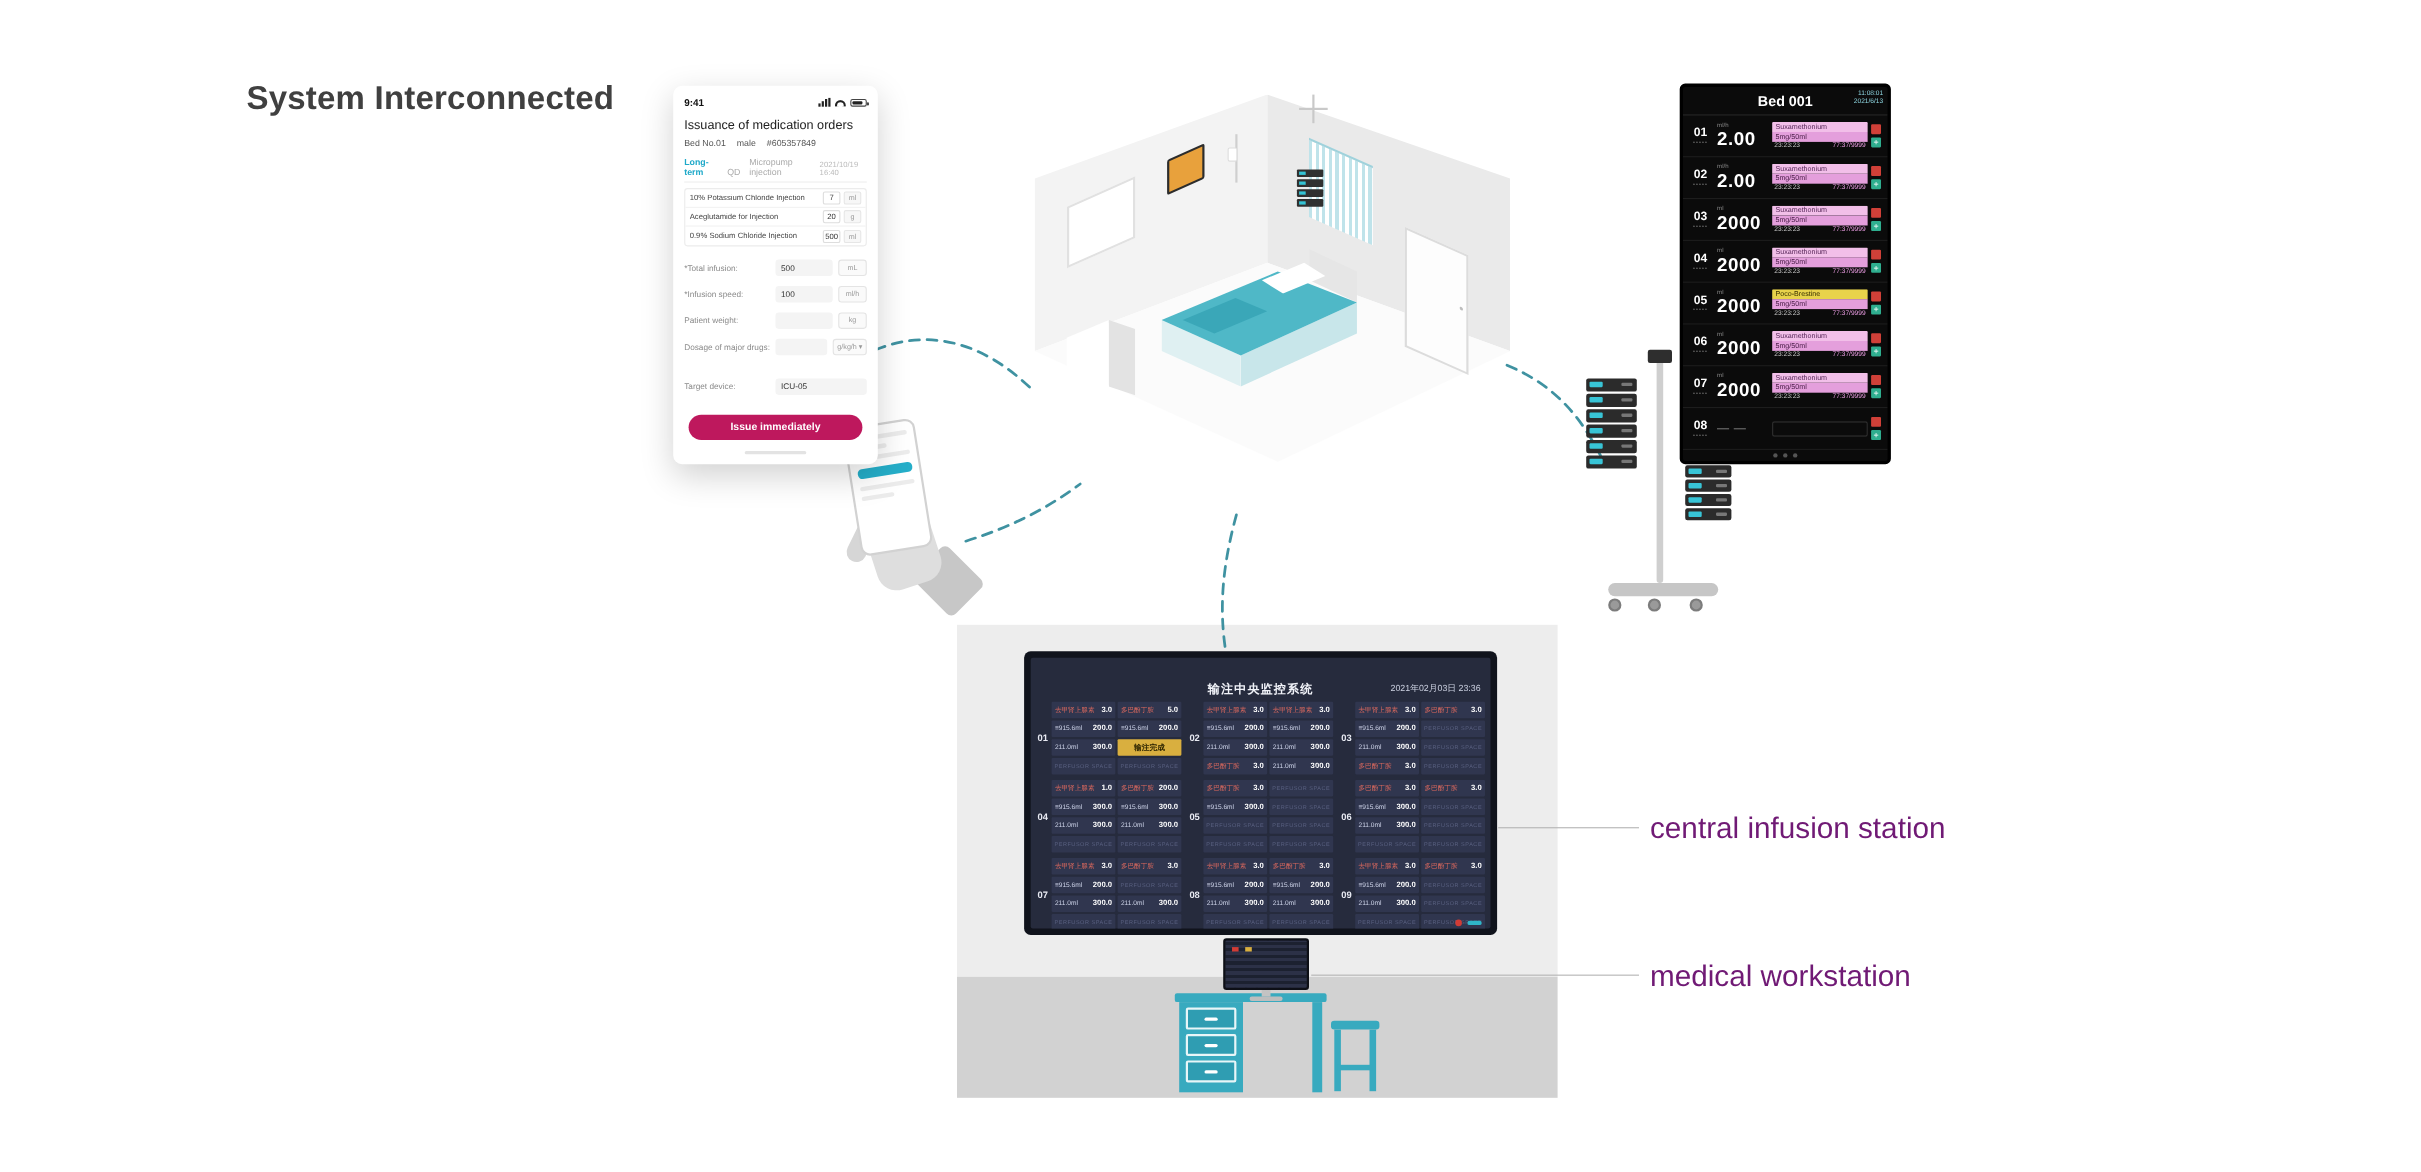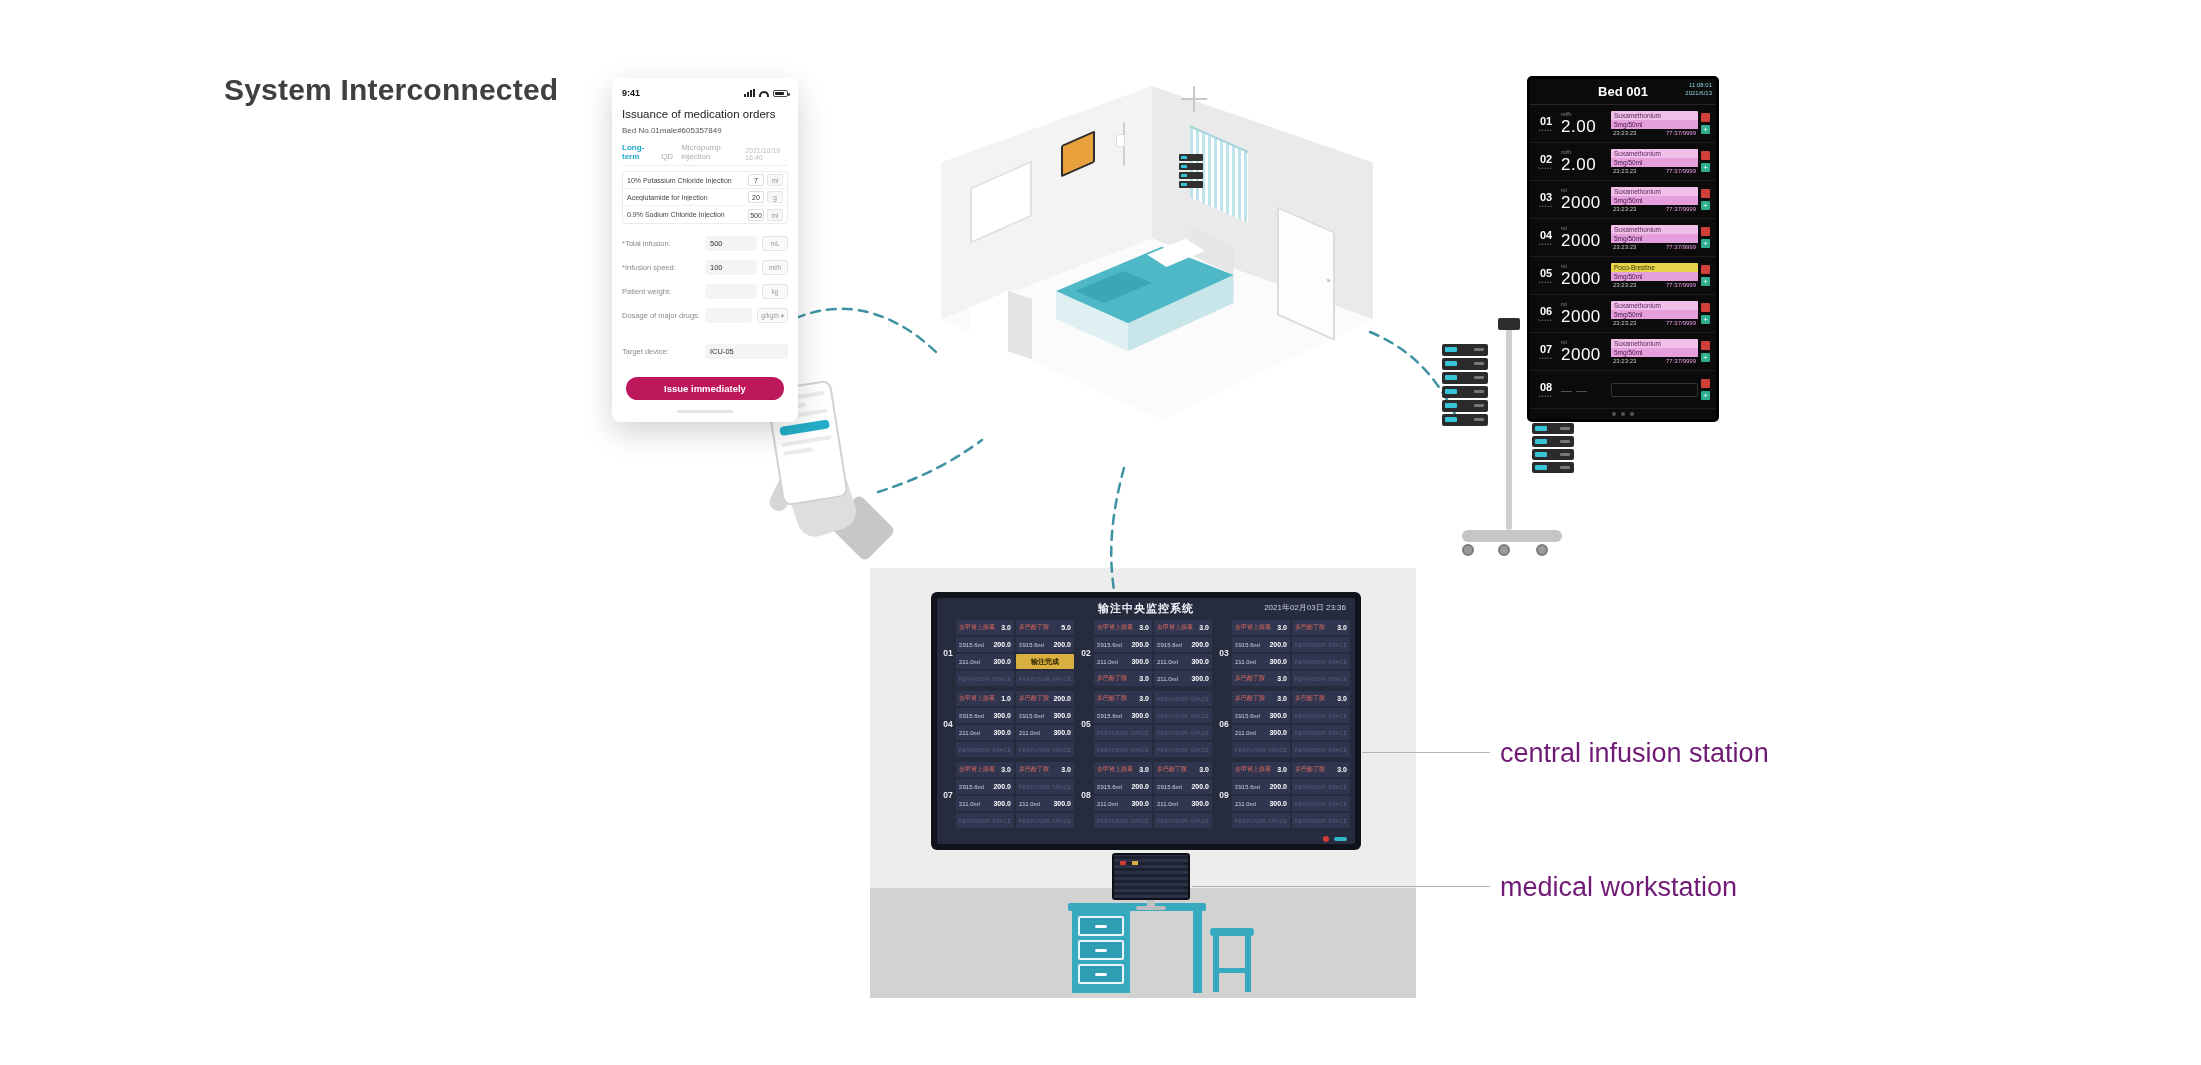--- a/index.html
+++ b/index.html
@@ -16,21 +16,21 @@
   .st-time { font-size:9px; font-weight:700; color:#111; }
   .st-icons { display:flex; align-items:flex-end; gap:4px; }
   .sig { display:flex; align-items:flex-end; gap:1px; }
   .sig i { display:block; width:2px; background:#222; }
   .sig i:nth-child(1){height:3px}.sig i:nth-child(2){height:5px}.sig i:nth-child(3){height:7px}.sig i:nth-child(4){height:8px}
   .wifi { width:10px; height:6px; border:2px solid #222; border-bottom:none; border-top-left-radius:8px; border-top-right-radius:8px; }
   .bat { position:relative; width:15px; height:7px; border:1px solid #444; border-radius:2px; }
   .bat::before { content:""; position:absolute; left:1px; top:1px; bottom:1px; width:9px; background:#222; border-radius:1px; }
   .bat::after { content:""; position:absolute; right:-3px; top:2px; width:2px; height:3px; background:#444; border-radius:1px; }
   .ph-title { margin-top:8px; font-size:11.5px; font-weight:400; color:#222; }
-  .ph-patient { display:flex; margin-top:6px; font-size:8px; color:#777; }
+  .ph-patient { display:flex; gap:10px; margin-top:6px; font-size:8px; color:#777; }
   .ph-patient b { color:#555; font-weight:400; }
   .ph-tabs { display:flex; align-items:flex-end; gap:8px; margin-top:8px; padding-bottom:4px; border-bottom:1px solid #eee; font-size:8px; color:#aaa; }
   .ph-tab.active { color:#1fa9c9; font-weight:700; }
   .ph-tabtime { margin-left:auto; font-size:7px; color:#bbb; }
   .med-list { margin-top:5px; border:1px solid #ececec; border-radius:3px; }
   .med-row { display:flex; align-items:center; height:17px; padding:0 4px; border-bottom:1px solid #f2f2f2; }
   .med-row:last-child { border-bottom:none; }
   .mname { flex:1; font-size:7px; color:#444; white-space:nowrap; overflow:hidden; }
   .mval { width:16px; height:12px; border:1px solid #ddd; border-radius:2px; font-size:7px; color:#333; text-align:center; line-height:11px; margin-right:3px; }
   .munit { width:16px; height:12px; border:1px solid #e6e6e6; border-radius:2px; background:#f7f7f7; font-size:6.5px; color:#999; text-align:center; line-height:11px; }
@@ -91,21 +91,21 @@
             border-radius:5px; z-index:10; overflow:hidden; }
   .bm-head { position:relative; height:26px; border-bottom:1px solid #262626; display:flex; align-items:center; justify-content:center; }
   .bm-title { color:#fff; font-size:13px; font-weight:700; }
   .bm-ts { position:absolute; right:4px; top:3px; text-align:right; color:#8fd7e2; font-size:6px; line-height:1.3; }
   .bm-row { display:flex; align-items:center; height:38px; border-bottom:1px solid #1d1d1d; padding:0 3px; cursor:pointer; }
   .bm-c1 { width:26px; text-align:center; }
   .bm-no { color:#fff; font-size:11px; font-weight:700; }
   .bm-dots { color:#6f6f6f; font-size:5px; letter-spacing:1px; }
   .bm-c2 { width:52px; text-align:left; padding-left:2px; }
   .bm-unit { color:#8a8a8a; font-size:5.5px; }
-  .bm-val { color:#fff; font-size:17px; font-weight:400; letter-spacing:.5px; white-space:nowrap; }
+  .bm-val { color:#fff; font-size:17px; font-weight:700; letter-spacing:.5px; white-space:nowrap; }
   .bm-row.empty .bm-val { color:#666; font-size:11px; }
   .bm-c3 { flex:1; overflow:hidden; }
   .bm-l1 { background:#f2bfe9; color:#58285a; font-size:6.5px; padding:1px 3px; border-radius:1px 1px 0 0; white-space:nowrap; overflow:hidden; }
   .bm-l1.hl { background:#e8d34b; color:#3a3200; }
   .bm-l2 { background:#e49fdc; color:#481c46; font-size:6.5px; padding:1px 3px; white-space:nowrap; overflow:hidden; }
   .bm-l3 { display:flex; justify-content:space-between; padding:1px 2px 0; font-size:6px; }
   .bm-l3 .t { color:#c9c9c9; } .bm-l3 .p { color:#f0a0e8; }
   .bm-emptybar { height:14px; border:1px solid #333; border-radius:2px; }
   .bm-c4 { width:15px; display:flex; flex-direction:column; gap:3px; align-items:center; }
   .bm-alarm { width:9px; height:9px; background:#d04038; border-radius:1px; cursor:pointer; }
@@ -126,21 +126,21 @@
   .cart-base { position:absolute; left:22px; top:212px; width:100px; height:12px; background:#c6c6c6; border-radius:6px; }
   .wheel { position:absolute; top:226px; width:12px; height:12px; border-radius:50%; background:#9a9a9a; border:2px solid #7c7c7c; }
   .w1{left:22px}.w2{left:58px}.w3{left:96px}
 
   
   .ws-wall { position:absolute; left:870px; top:568px; width:546px; height:320px; background:#ededed; z-index:1; }
   .ws-floor { position:absolute; left:870px; top:888px; width:546px; height:110px; background:#d2d2d2; z-index:1; }
 
   
   .station { position:absolute; left:931px; top:592px; width:430px; height:258px; background:#10131c; border-radius:6px; padding:6px; z-index:6; }
-  .cs-inner { position:relative; width:100%; height:100%; background:#262b3d; border-radius:2px; padding:0 5px; overflow:hidden; }
+  .cs-inner { position:relative; width:100%; height:100%; background:#262b3d; border-radius:2px; padding:18px 5px; overflow:hidden; }
   .cs-head { position:relative; height:20px; display:flex; align-items:center; justify-content:center; }
   .cs-title { color:#f0f2f8; font-size:11px; font-weight:700; letter-spacing:1px; }
   .cs-time { position:absolute; right:4px; top:4px; color:#cdd2e2; font-size:8px; }
   .cs-grid { display:grid; grid-template-columns:repeat(3,1fr); gap:5px 6px; margin-top:2px; }
   .cs-bed { display:flex; gap:2px; }
   .cs-no { width:12px; display:flex; align-items:center; justify-content:center; color:#e8eaf2; font-size:8.5px; font-weight:700; }
   .cs-cells { flex:1; display:grid; grid-template-columns:1fr 1fr; gap:2px; }
   .cs-cell { height:15px; background:#30364f; border-radius:1px; display:flex; align-items:center; justify-content:space-between;
              padding:0 3px; overflow:hidden; white-space:nowrap; cursor:pointer; }
   .cs-cell .nm { font-size:6px; }

